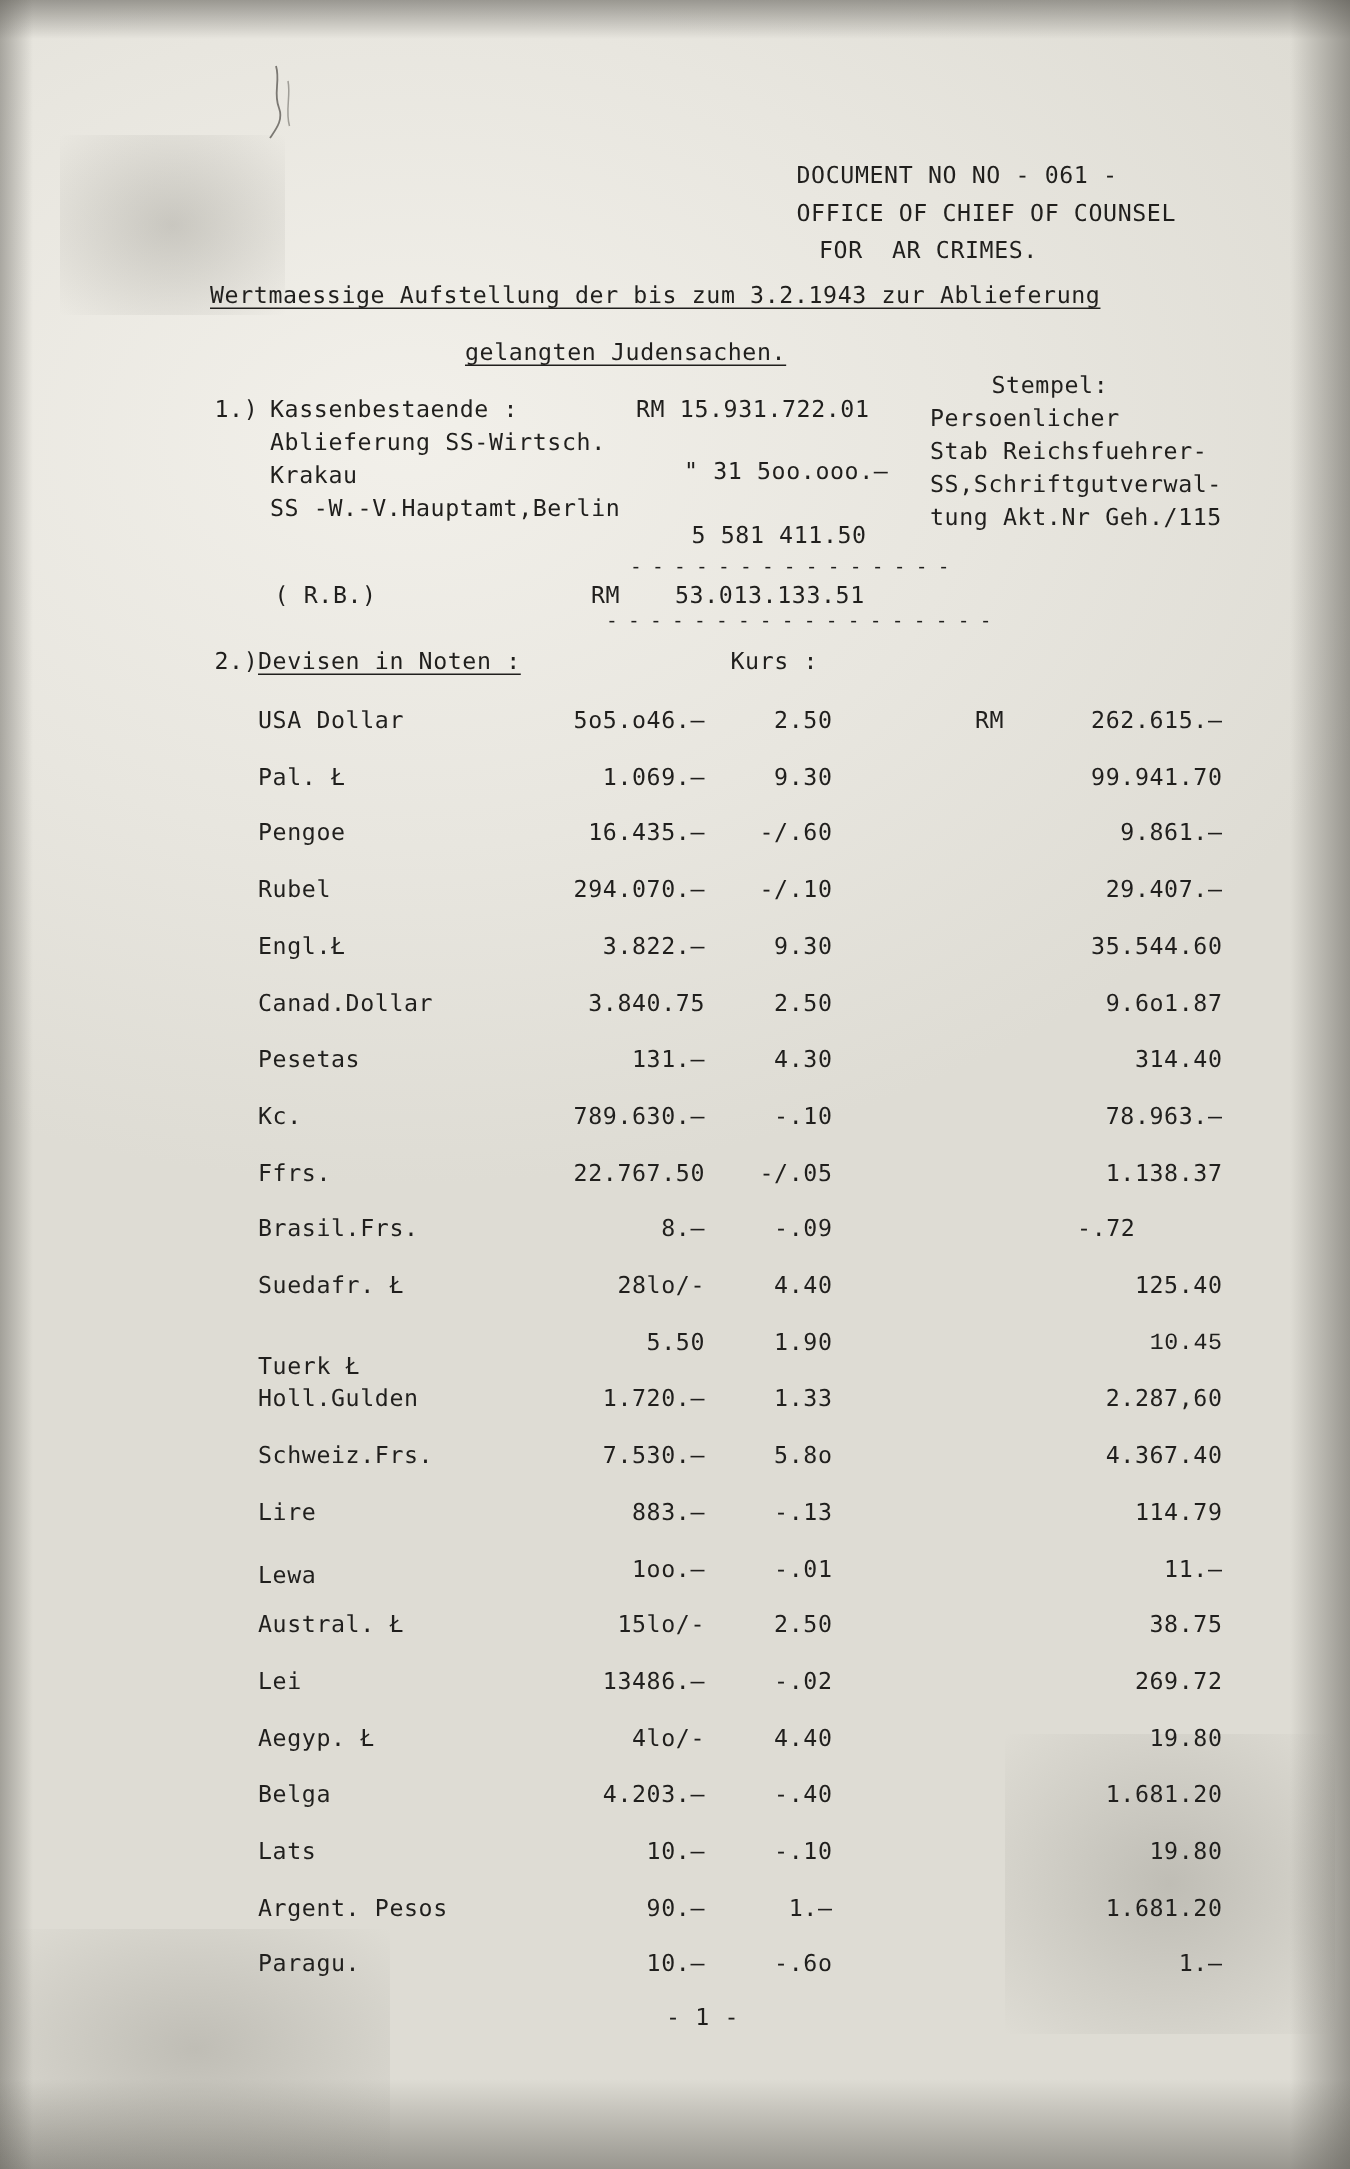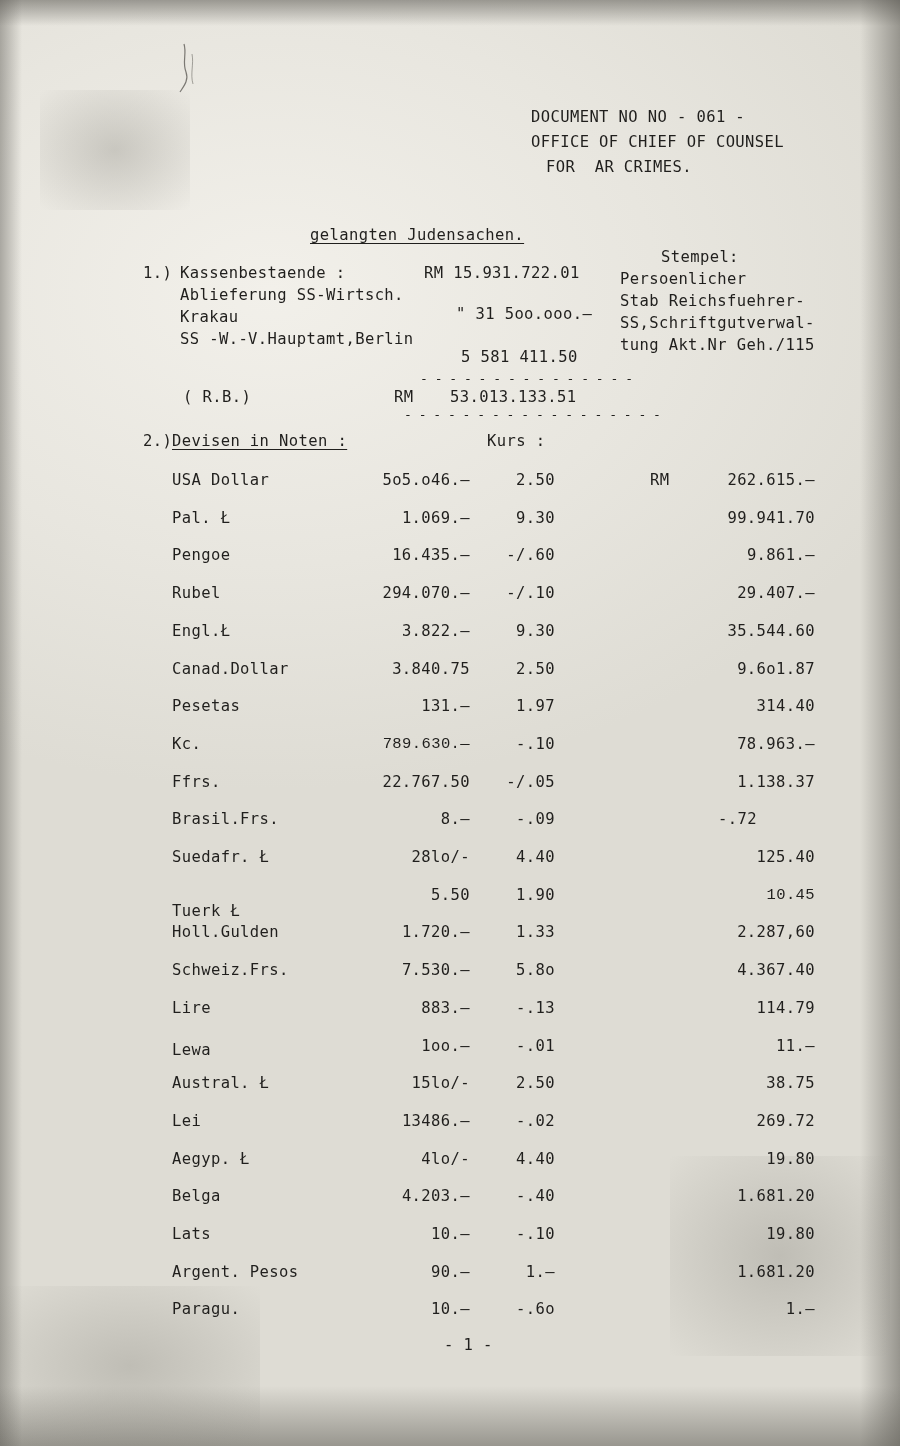--- a/index.html
+++ b/index.html
@@ -88,20 +88,21 @@
     <path d="M14 4 C 17 14, 12 22, 16 32 C 19 40, 14 46, 10 52" stroke="#55534d" stroke-width="1.2" fill="none" opacity="0.75"></path>
     <path d="M22 14 C 24 24, 20 34, 23 44" stroke="#55534d" stroke-width="1" fill="none" opacity="0.5"></path>
   </svg>
 
   <div class="sheet">
 
     <div class="t" style="left:531px;top:110px;">DOCUMENT NO NO - 061 -</div>
     <div class="t" style="left:531px;top:135px;">OFFICE OF CHIEF OF COUNSEL</div>
     <div class="t" style="left:546px;top:160px;">FOR  AR CRIMES.</div>
 
+    <div class="t u" style="left:140px;top:190px;">Wertmaessige Aufstellung der bis zum 3.2.1943 zur Ablieferung</div>
     <div class="t u" style="left:310px;top:228px;">gelangten Judensachen.</div>
 
     <div class="t" style="left:143px;top:266px;">1.)</div>
     <div class="t" style="left:180px;top:266px;">Kassenbestaende :</div>
     <div class="t" style="left:424px;top:266px;">RM 15.931.722.01</div>
 
     <div class="t" style="left:180px;top:288px;">Ablieferung SS-Wirtsch.</div>
     <div class="t" style="left:180px;top:310px;">Krakau</div>
     <div class="t" style="left:456px;top:307px;">" 31 5oo.ooo.—</div>
     <div class="t" style="left:180px;top:332px;">SS -W.-V.Hauptamt,Berlin</div>
@@ -157,26 +158,26 @@
         </div>
         <div class="row" style="top: 662px;">
           <div class="t lbl" style="position: absolute; left: 172px; top: 0px;">Canad.Dollar</div>
           <div class="t amt" style="position: absolute; top: 0px;">3.840.75</div>
           <div class="t rate" style="position: absolute; top: 0px;">2.50</div>
           <div class="t res" style="position: absolute; top: 0px;">9.6o1.87</div>
         </div>
         <div class="row" style="top: 699px;">
           <div class="t lbl" style="position: absolute; left: 172px; top: 0px;">Pesetas</div>
           <div class="t amt" style="position: absolute; top: 0px;">131.—</div>
-          <div class="t rate" style="position: absolute; top: 0px;">1.97</div>
+          <div class="t rate" style="position: absolute; top: 0px;">4.30</div>
           <div class="t res" style="position: absolute; top: 0px;">314.40</div>
         </div>
         <div class="row" style="top: 737px;">
           <div class="t lbl" style="position: absolute; left: 172px; top: 0px;">Kc.</div>
-          <div class="t amt" style="position: absolute; top: 0px; font-family: Liberation Mono, monospace;">789.630.—</div>
+          <div class="t amt" style="position: absolute; top: 0px;">789.630.—</div>
           <div class="t rate" style="position: absolute; top: 0px;">-.10</div>
           <div class="t res" style="position: absolute; top: 0px;">78.963.—</div>
         </div>
         <div class="row" style="top: 775px;">
           <div class="t lbl" style="position: absolute; left: 172px; top: 0px;">Ffrs.</div>
           <div class="t amt" style="position: absolute; top: 0px;">22.767.50</div>
           <div class="t rate" style="position: absolute; top: 0px;">-/.05</div>
           <div class="t res" style="position: absolute; top: 0px;">1.138.37</div>
         </div>
         <div class="row" style="top: 812px;">

